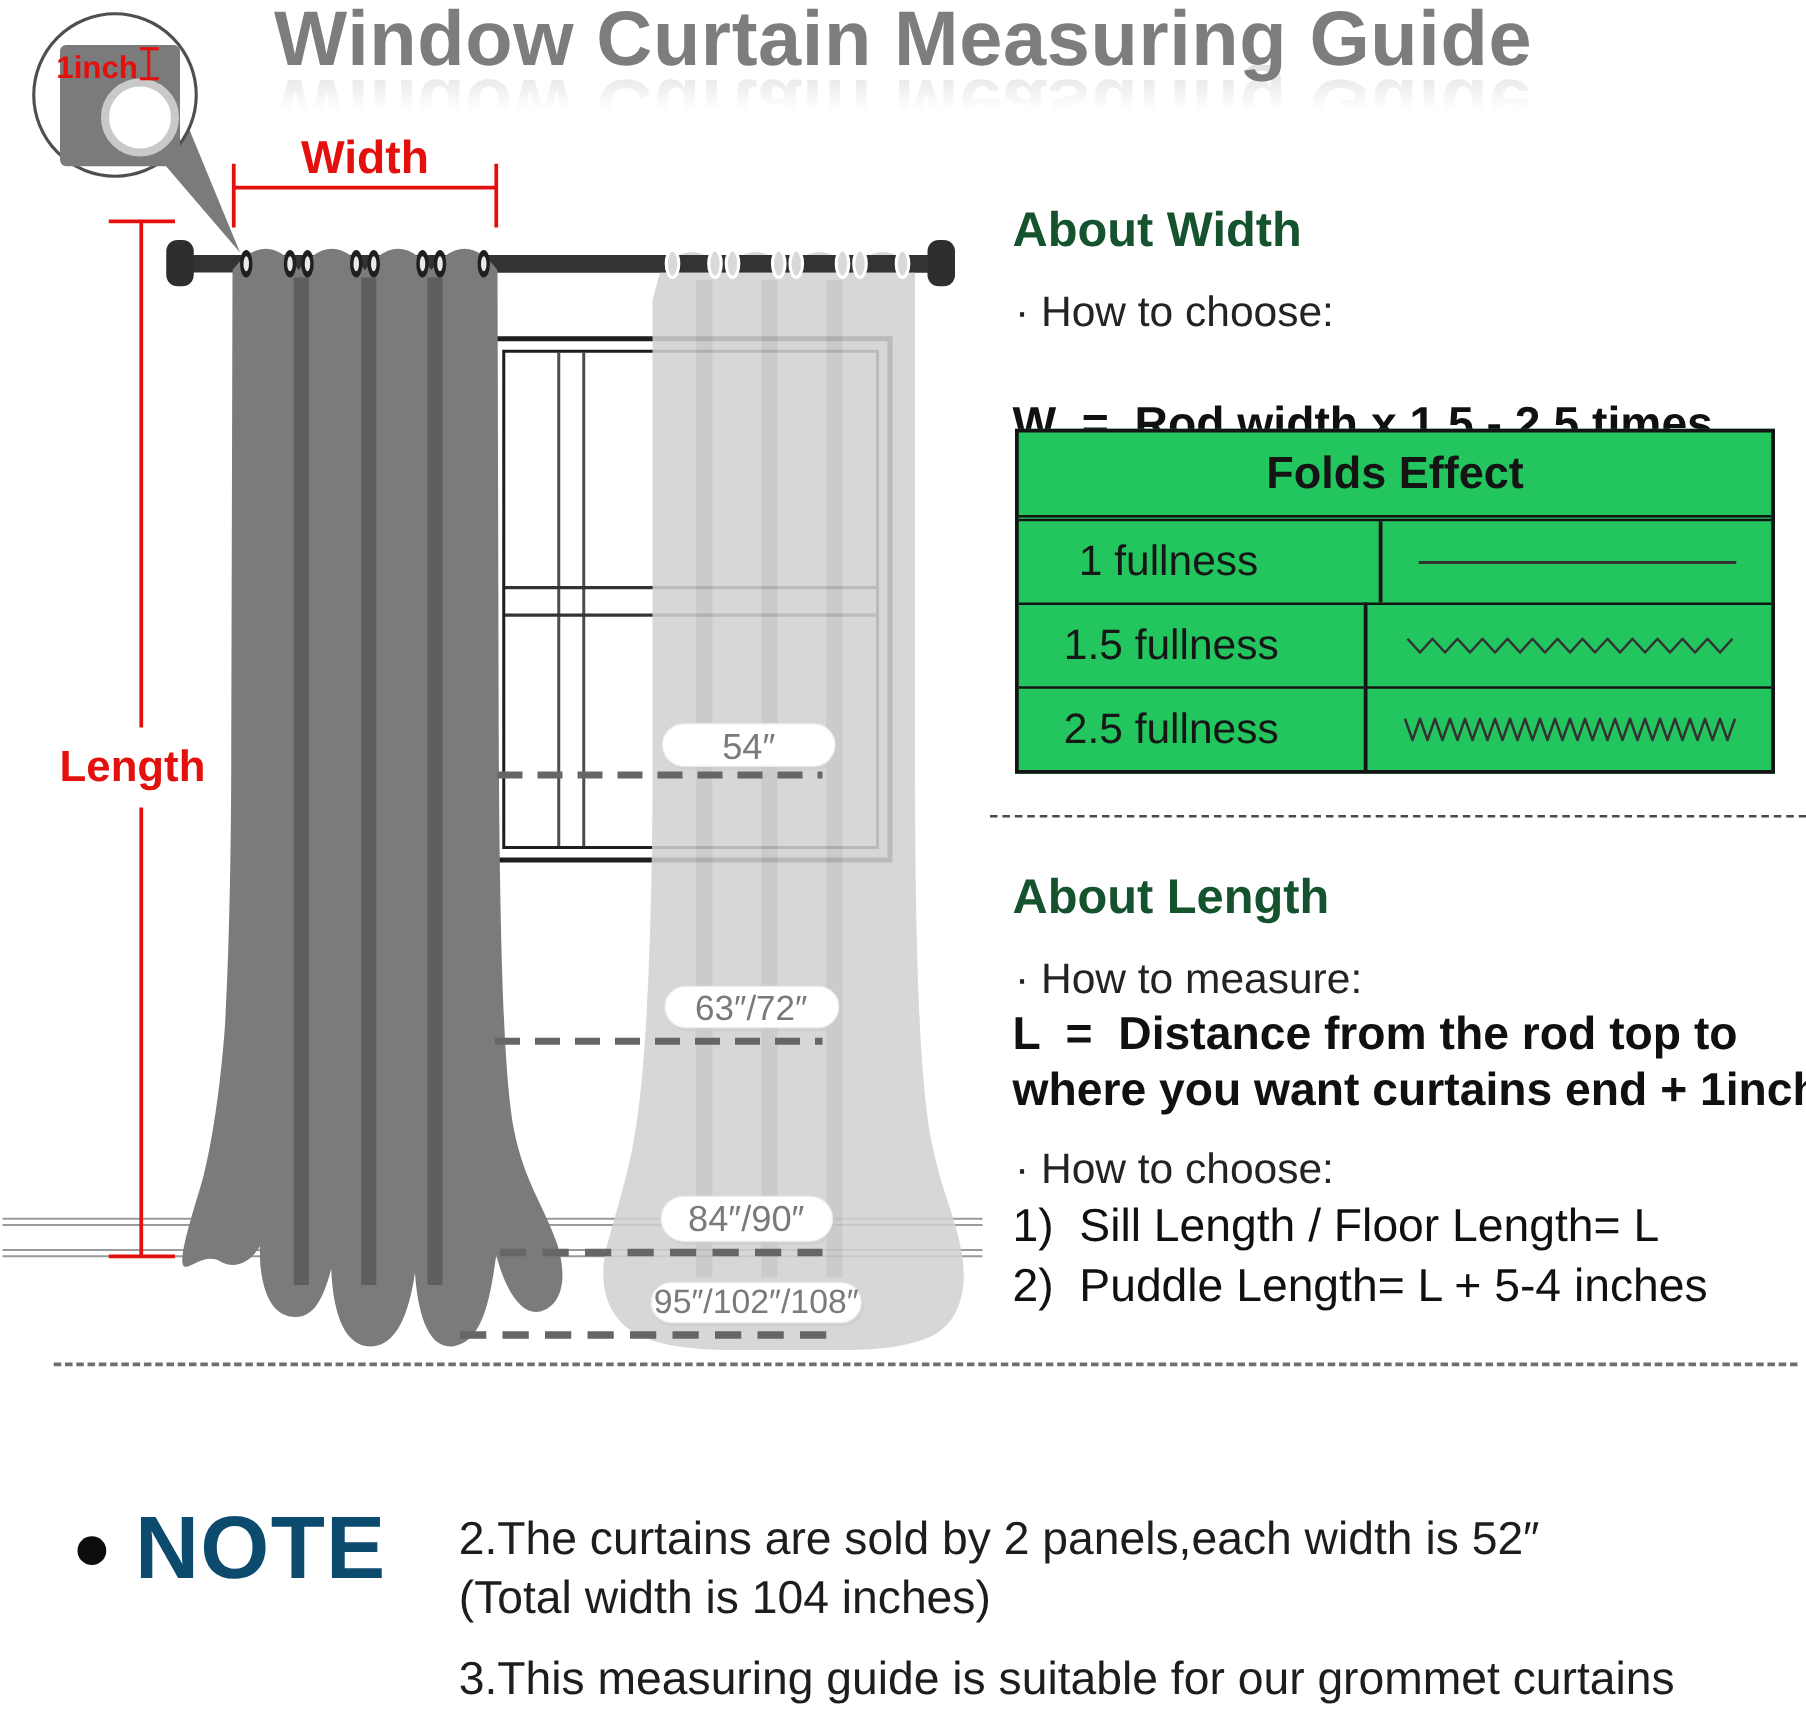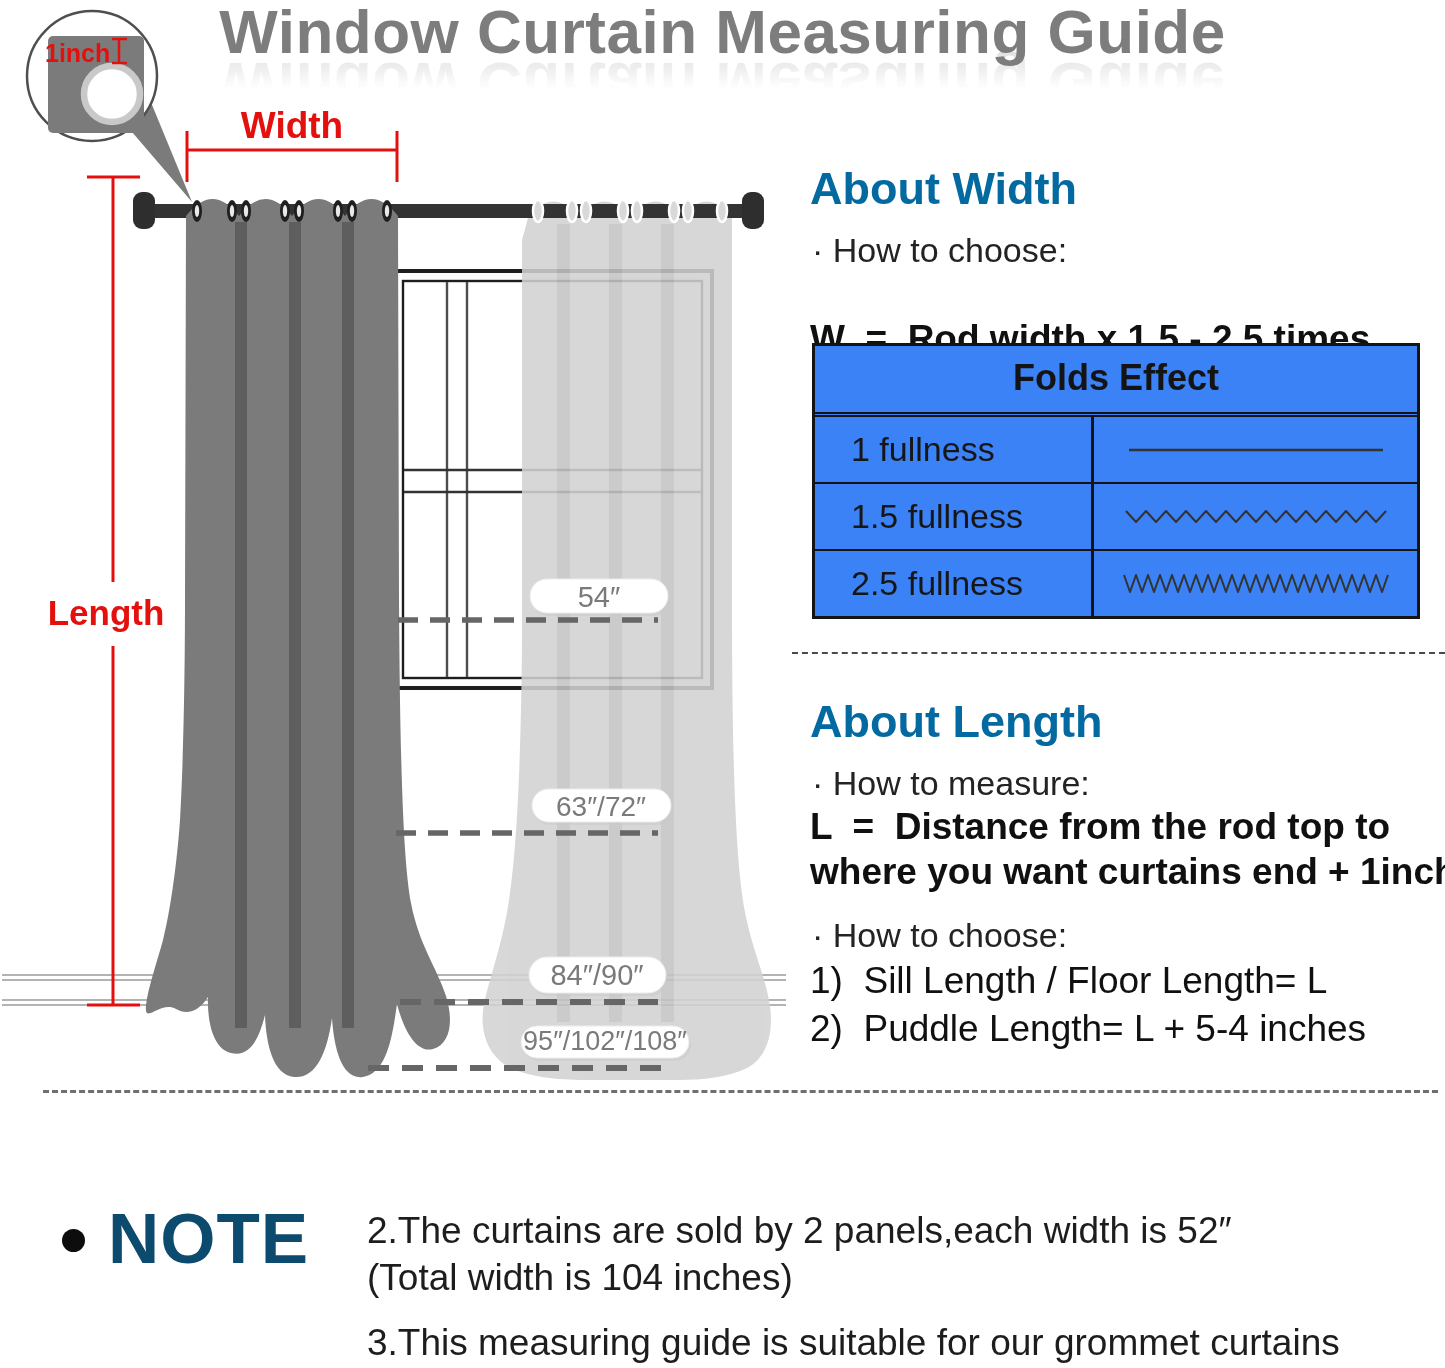--- a/index.html
+++ b/index.html
@@ -9,34 +9,34 @@
 
   
   .title { left:0; top:0; width:1445px; text-align:center; font-size:62px; font-weight:700;
            color:#7d7d7d; letter-spacing:0.5px; line-height:64px; }
   .title-refl { left:0; top:52px; width:1445px; text-align:center; font-size:62px; font-weight:700;
            color:#7d7d7d; letter-spacing:0.5px; line-height:64px; transform:scaleY(-1); opacity:.38;
            -webkit-mask-image:linear-gradient(to bottom, transparent 42%, rgba(0,0,0,.6) 100%);
            mask-image:linear-gradient(to bottom, transparent 42%, rgba(0,0,0,.6) 100%); }
 
   
-  .h1 { font-size:45px; font-weight:700; color:#0369a1; }
+  .h1 { font-size:39px; font-weight:700; color:#14532d; }
   .body-text { font-size:34px; color:#232323; }
   .formula { font-size:37px; font-weight:600; color:#101010; white-space:pre; }
   .opt { font-size:37px; color:#101010; white-space:pre; }
 
   
   .folds-table { border:3px solid #141414; display:grid; grid-template-columns:276px 1fr; width:608px;
-                 box-sizing:border-box; background:#3b82f6; }
+                 box-sizing:border-box; background:#22c55e; }
   .ft-header { grid-column:1 / 3; border-bottom:5px double #141414; text-align:center;
                font-size:36px; font-weight:700; color:#141414; padding:11px 0 13px 0; }
   .ft-label { font-size:34px; color:#161616; padding:13px 0 13px 36px; border-top:2px solid #141414; }
   .ft-viz   { border-top:2px solid #141414; border-left:3px solid #141414; display:flex;
               align-items:center; justify-content:center; }
-  .ft-label.first, .ft-viz.first { border-top:none; }
+  .ft-label.first, .ft-viz.first { border-top:none;margin-left:12px; }
 
   .dashed-sep { border-top:2px dashed #4a4a4a; height:0; }
   .dotted-sep { border-top:3px dashed #6f6f6f; height:0; }
 
   
   .note-dot { width:23px; height:23px; border-radius:50%; background:#0d0d0d; }
   .note-label { font-size:71px; font-weight:700; color:#0c4a6e; letter-spacing:1px; line-height:71px; }
   .note-item { font-size:37px; color:#1d1d1d; white-space:pre; }
 
   

